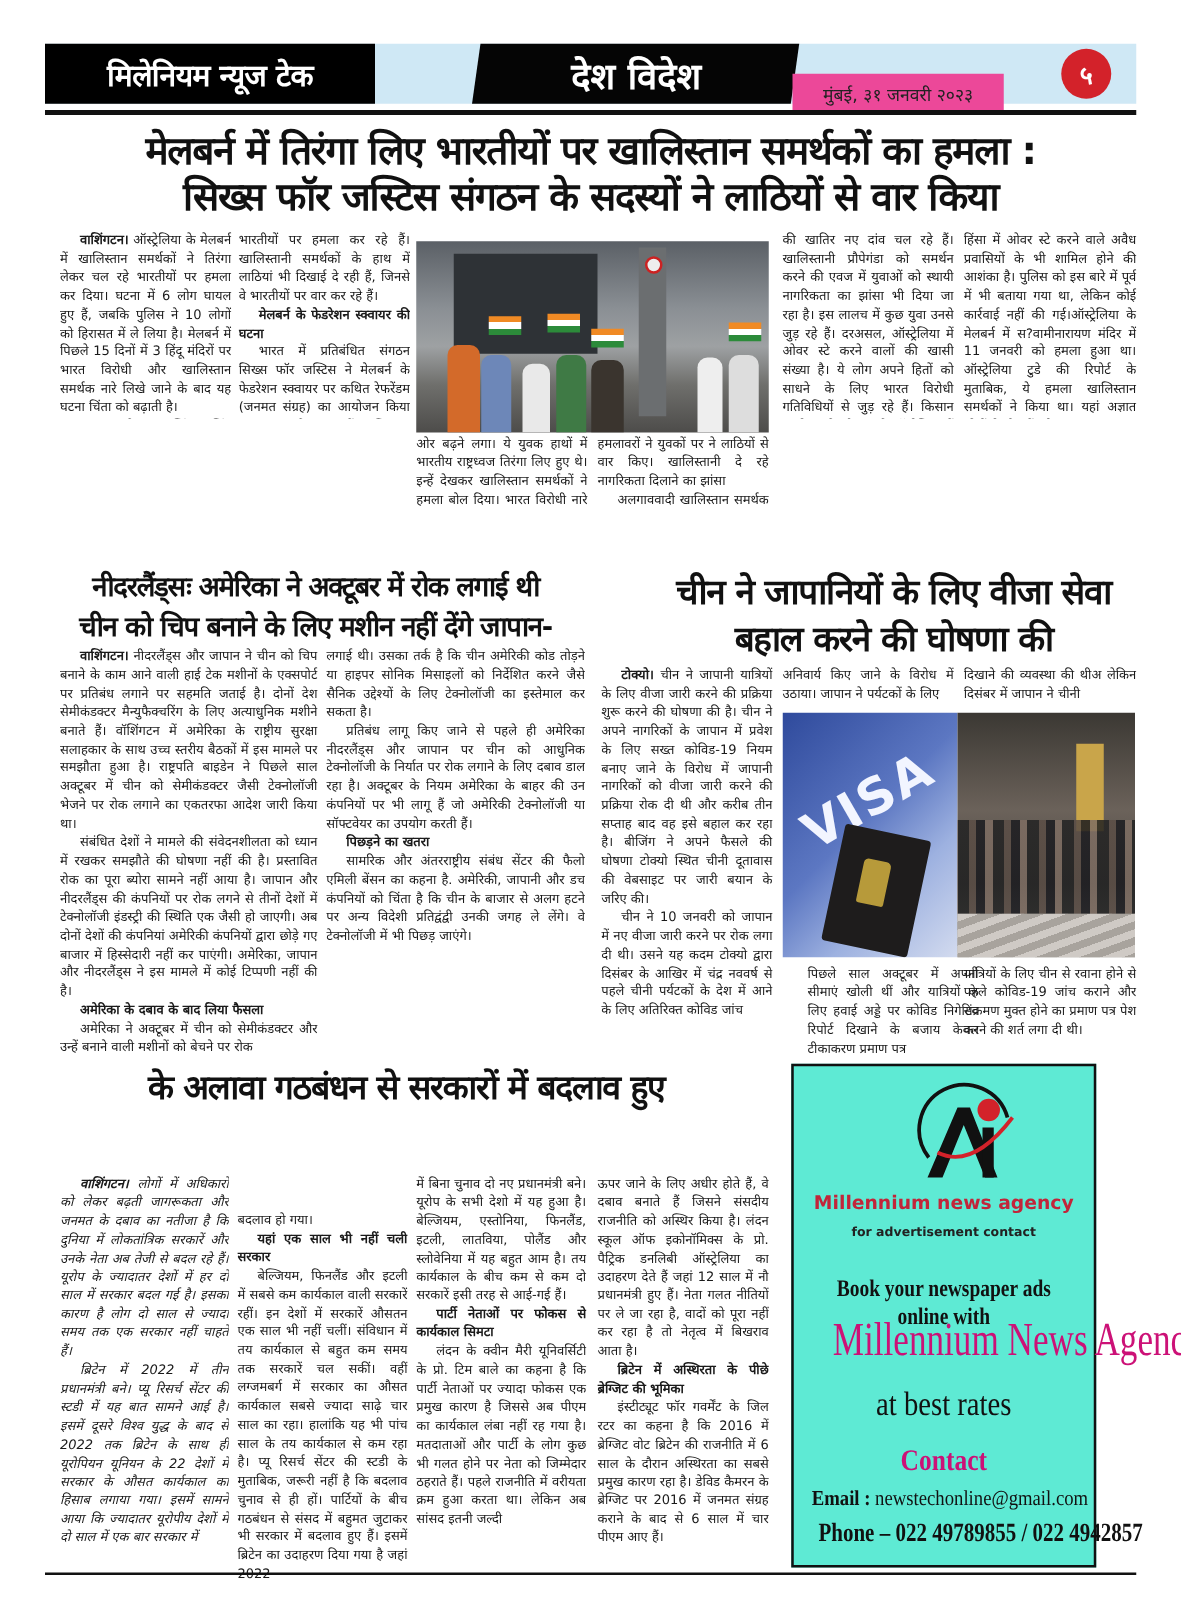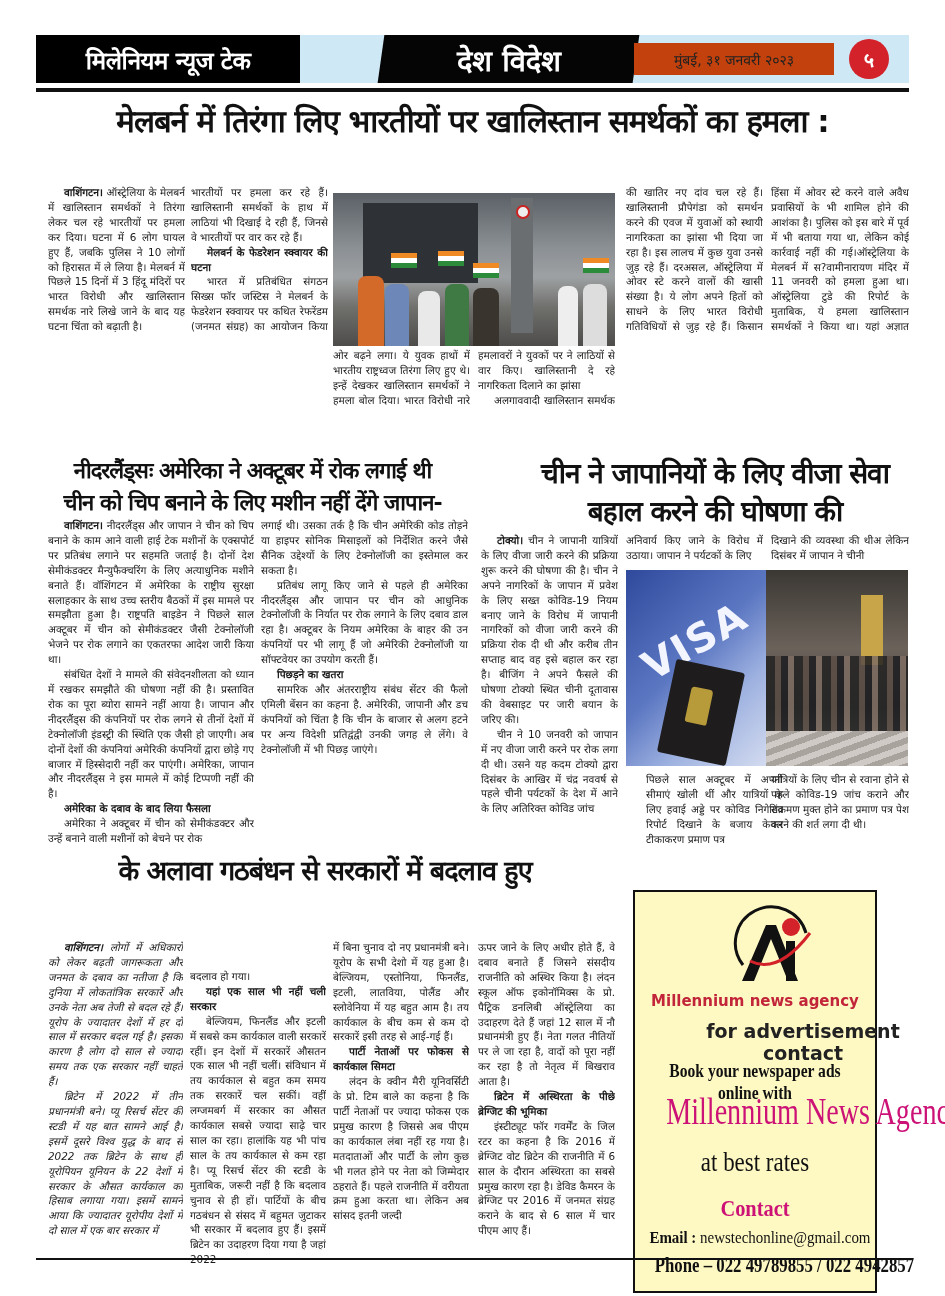--- a/index.html
+++ b/index.html
@@ -9,21 +9,21 @@
   .page { position: absolute; left: 0; top: 0; width: 945px; height: 1296px; }
 
   
   .masthead { position: absolute; left: 36px; top: 35px; width: 873px; height: 48px; background: #cfe8f5; }
   .brand { position: absolute; left: 0; top: 0; width: 264px; height: 48px; background: #000000; color: #fff;
            font-weight: bold; font-size: 24px; display: flex; align-items: center; justify-content: center;
            font-family: "DejaVu Sans", sans-serif; letter-spacing: -0.5px; }
   .section { position: absolute; left: 345px; top: 0; width: 255px; height: 48px; background: #050505;
              transform: skewX(-8deg); display: flex; align-items: center; justify-content: center; }
   .section span { transform: skewX(8deg); color: #fff; font-weight: bold; font-size: 29px; }
-  .dateline { position: absolute; left: 598px; top: 8px; width: 200px; height: 32px; background: #c2410c;
+  .dateline { position: absolute; left: 598px; top: 24px; width: 169px; height: 32px; background: #ec4899;
               font-size: 14px; display: flex; align-items: center; justify-content: center; color: #222; }
   .pagenum { position: absolute; left: 813px; top: 4px; width: 40px; height: 40px; border-radius: 50%;
              background: #d3222a; color: #fff; font-size: 20px; font-weight: bold;
              display: flex; align-items: center; justify-content: center; }
   .rule-top { position: absolute; left: 36px; top: 88px; width: 873px; height: 4px; background: #111; }
 
   
   .hl { position: absolute; font-weight: bold; color: #111; text-align: center; line-height: 1.18;
         font-family: "DejaVu Sans", sans-serif; letter-spacing: -1px; transform-origin: center top; }
   .hl1 { left: 30px; top: 103px; width: 885px; font-size: 31px; }
@@ -59,24 +59,24 @@
   .visa-left .emblem { position: absolute; left: 62px; top: 118px; width: 22px; height: 36px; background: #b79a3a; border-radius: 4px 4px 2px 2px; transform: rotate(12deg); }
   .visa-right { width: 142px; height: 100%; position: relative;
      background: linear-gradient(180deg, #3b3833 0%, #6b625a 40%, #4a4744 70%, #a7a39e 100%); }
   .visa-right .door { position: absolute; left: 95px; top: 25px; width: 22px; height: 70px; background: #c9a54a; }
   .visa-right .crowd { position: absolute; left: 0; bottom: 35px; width: 100%; height: 75px;
      background: repeating-linear-gradient(90deg, #222 0 9px, #5a4d45 9px 15px, #1b1b1f 15px 22px, #7e6d62 22px 28px); opacity: .85; }
   .visa-right .floor { position: absolute; left: 0; bottom: 0; width: 100%; height: 35px;
      background: repeating-linear-gradient(160deg, #cfcac5 0 6px, #a8a39d 6px 12px); }
 
   
-  .ad { position: absolute; left: 633px; top: 890px; width: 244px; height: 403px; border: 2px solid #111; background: #fef9c3; }
+  .ad { position: absolute; left: 633px; top: 851px; width: 244px; height: 403px; border: 2px solid #111; background: #5eead4; }
   .ad-logo { position: absolute; left: 93px; top: 11px; width: 90px; height: 85px; }
   .ad-agency { position: absolute; left: 0; top: 100px; width: 100%; text-align: center; color: #c2253a; font-size: 15px; font-weight: bold; font-family: "DejaVu Sans", sans-serif; }
-  .ad-contactline { position: absolute; left: 0; top: 128px; width: 100%; text-align: center; color: #222; font-size: 19px; font-weight: bold; font-family: "DejaVu Sans", sans-serif; margin-left: 48px; }
+  .ad-contactline { position: absolute; left: 0; top: 128px; width: 100%; text-align: center; color: #222; font-size: 10px; font-weight: bold; font-family: "DejaVu Sans", sans-serif; }
   .ad-book { position: absolute; left: 0; top: 168px; width: 100%; text-align: center; font-family: "Liberation Serif", serif; font-weight: bold; font-size: 19px; color: #111; transform: scaleX(0.82); }
   .ad-brand { position: absolute; left: 0; top: 197px; width: 100%; text-align: center; font-family: "Liberation Serif", serif; font-size: 38px; color: #cc1177; transform: scaleX(0.74); white-space: nowrap; }
   .ad-rates { position: absolute; left: 0; top: 255px; width: 100%; text-align: center; font-family: "Liberation Serif", serif; font-size: 27px; color: #111; transform: scaleX(0.85); }
   .ad-contact { position: absolute; left: 0; top: 303px; width: 100%; text-align: center; font-family: "Liberation Serif", serif; font-weight: bold; font-size: 24px; color: #cc1177; transform: scaleX(0.85); }
   .ad-email { position: absolute; left: 0; top: 336px; width: 100%; text-align: center; font-family: "Liberation Serif", serif; font-size: 17px; color: #111; transform: scaleX(0.88); white-space: nowrap; }
   .ad-email b { font-weight: bold; }
   .ad-phone { position: absolute; left: -10px; top: 361px; width: 297px; text-align: center; font-family: "Liberation Serif", serif; font-weight: bold; font-size: 21px; color: #111; transform: scaleX(0.8); white-space: nowrap; }
 
   .rule-bottom { position: absolute; left: 36px; top: 1258px; width: 873px; height: 2px; background: #111; }
 </style>
@@ -90,20 +90,21 @@
     <div class="section">
         <span>देश विदेश</span>
       </div>
     <div class="dateline">मुंबई, ३१ जनवरी २०२३</div>
     <div class="pagenum">५</div>
   </div>
   <div class="rule-top"></div>
 
   <div class="hl hl1">
     <div>मेलबर्न में तिरंगा लिए भारतीयों पर खालिस्तान समर्थकों का हमला :</div>
+    <div>सिख्स फॉर जस्टिस संगठन के सदस्यों ने लाठियों से वार किया</div>
   </div>
 
   <div class="col" style="left:48px; top:185px; width:137px; height:150px;">
     <p><span class="dl">वाशिंगटन।</span> <span>ऑस्ट्रेलिया के मेलबर्न में खालिस्तान समर्थकों ने तिरंगा लेकर चल रहे भारतीयों पर हमला कर दिया। घटना में 6 लोग घायल हुए हैं, जबकि पुलिस ने 10 लोगों को हिरासत में ले लिया है। मेलबर्न में पिछले 15 दिनों में 3 हिंदू मंदिरों पर भारत विरोधी और खालिस्तान समर्थक नारे लिखे जाने के बाद यह घटना चिंता को बढ़ाती है।</span></p>
     <p>भाजपा नेता मनजिंदर सिंह सिरसा ने इस घटना का वीडियो सोशल मीडिया पर शेयर किया। इस वीडियो में देखा जा सकता है कि खालिस्तान झंडा पकड़े हुए कई लोग तिरंगा पकड़े हुए</p>
   </div>
 
   <div class="col" style="left:191px; top:185px; width:137px; height:150px;">
     <p style="text-indent:0">भारतीयों पर हमला कर रहे हैं। खालिस्तानी समर्थकों के हाथ में लाठियां भी दिखाई दे रही हैं, जिनसे वे भारतीयों पर वार कर रहे हैं।</p>
     <p class="sub">मेलबर्न के फेडरेशन स्क्वायर की घटना</p>

